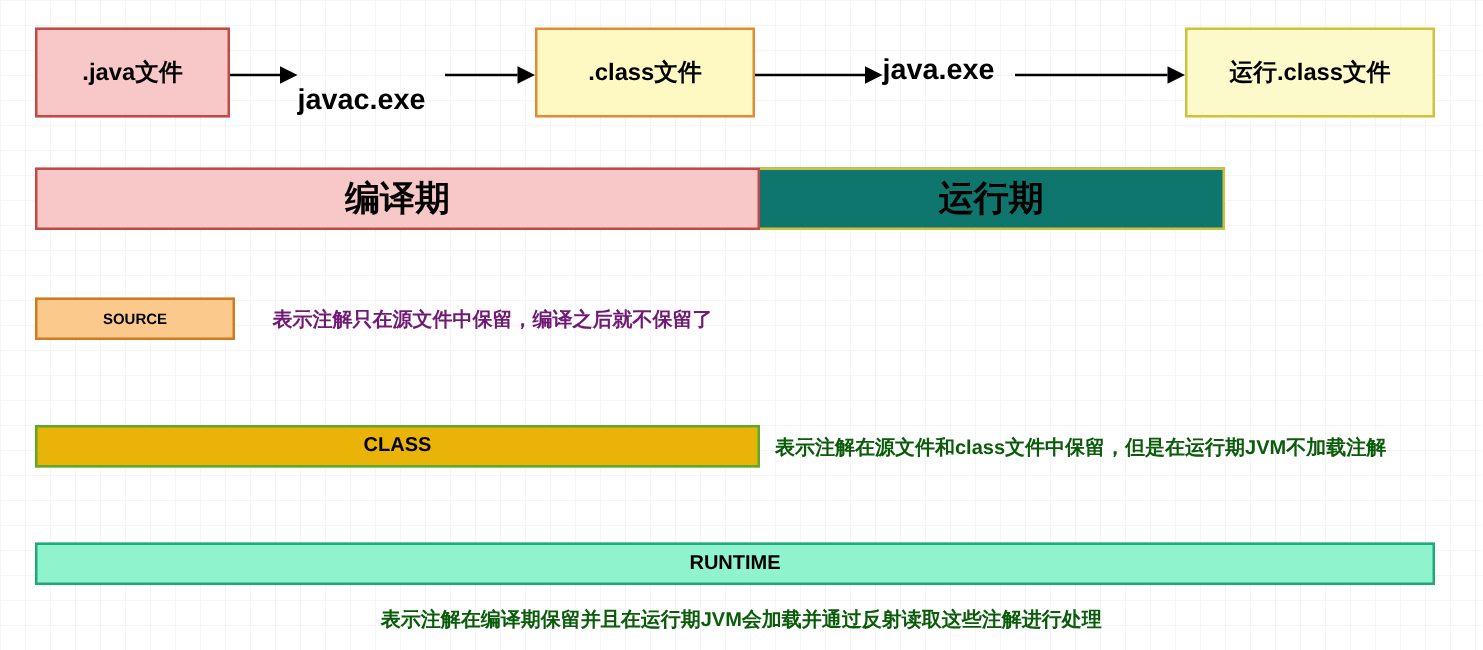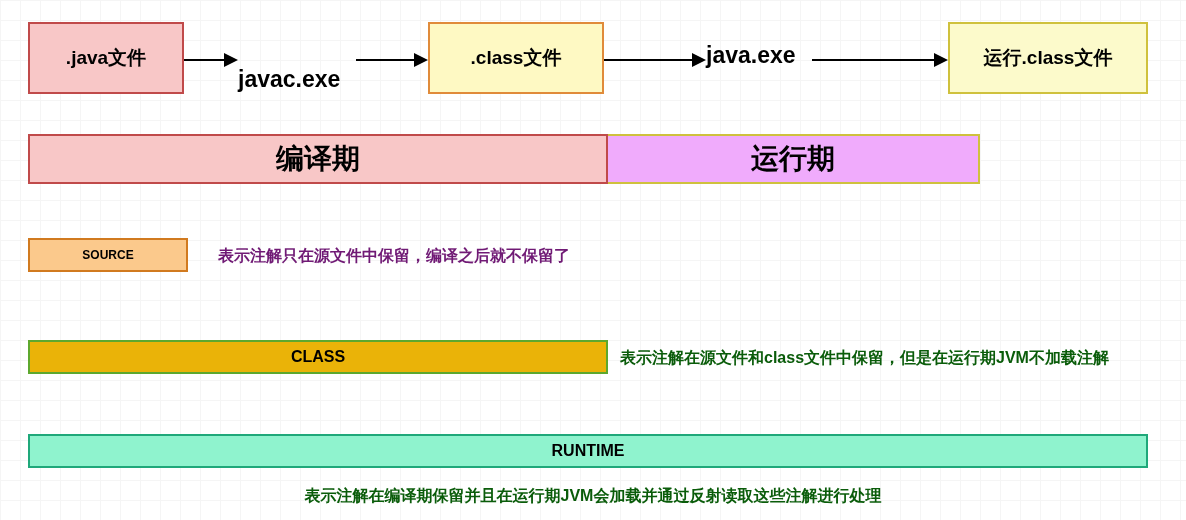--- a/index.html
+++ b/index.html
@@ -61,21 +61,21 @@
   .arr3 .arrow-line { width: 88px; }
   .lbl2 { left: 706px; top: 42px; }
 
   
   .arr4 { left: 812px; top: 50px; }
   .arr4 .arrow-line { width: 122px; }
 
   
   .phase-bar { position: absolute; left: 28px; top: 134px; width: 952px; height: 50px; display: flex; }
   .phase-compile { flex: 0 0 580px; background: #f8c7c7; border: 2px solid #c04a4a; display:flex; align-items:center; justify-content:center; font-size: 28px; font-weight: bold; }
-  .phase-run { flex: 1; background: #f0abfc; border: 2px solid #cfc13d; border-left: none; display:flex; align-items:center; justify-content:center; font-size: 28px; font-weight: bold; }
+  .phase-run { flex: 1; background: #0f766e; border: 2px solid #cfc13d; border-left: none; display:flex; align-items:center; justify-content:center; font-size: 28px; font-weight: bold; }
 
   
   .ret-source { position: absolute; left: 28px; top: 238px; width: 160px; height: 34px; background: #fbc98c; border: 2px solid #d17a1f; display:flex; align-items:center; justify-content:center; font-weight: bold; font-size: 12px; }
   .ret-source-desc { position: absolute; left: 218px; top: 246px; font-size: 16px; font-weight: bold; color: #701a75; }
 
   .ret-class { position: absolute; left: 28px; top: 340px; width: 580px; height: 34px; background: #eab308; border: 2px solid #5da82e; display:flex; align-items:center; justify-content:center; font-weight: bold; font-size: 16px; }
   .ret-class-desc { position: absolute; left: 620px; top: 348px; font-size: 16px; font-weight: bold; color: #0a5c0a; }
 
   .ret-runtime { position: absolute; left: 28px; top: 434px; width: 1120px; height: 34px; background: #8ff3ce; border: 2px solid #1fa87a; display:flex; align-items:center; justify-content:center; font-weight: bold; font-size: 16px; }
   .ret-runtime-desc { position: absolute; left: 0; width: 1186px; top: 486px; text-align: center; font-size: 16px; font-weight: bold; color: #0a5c0a; }

